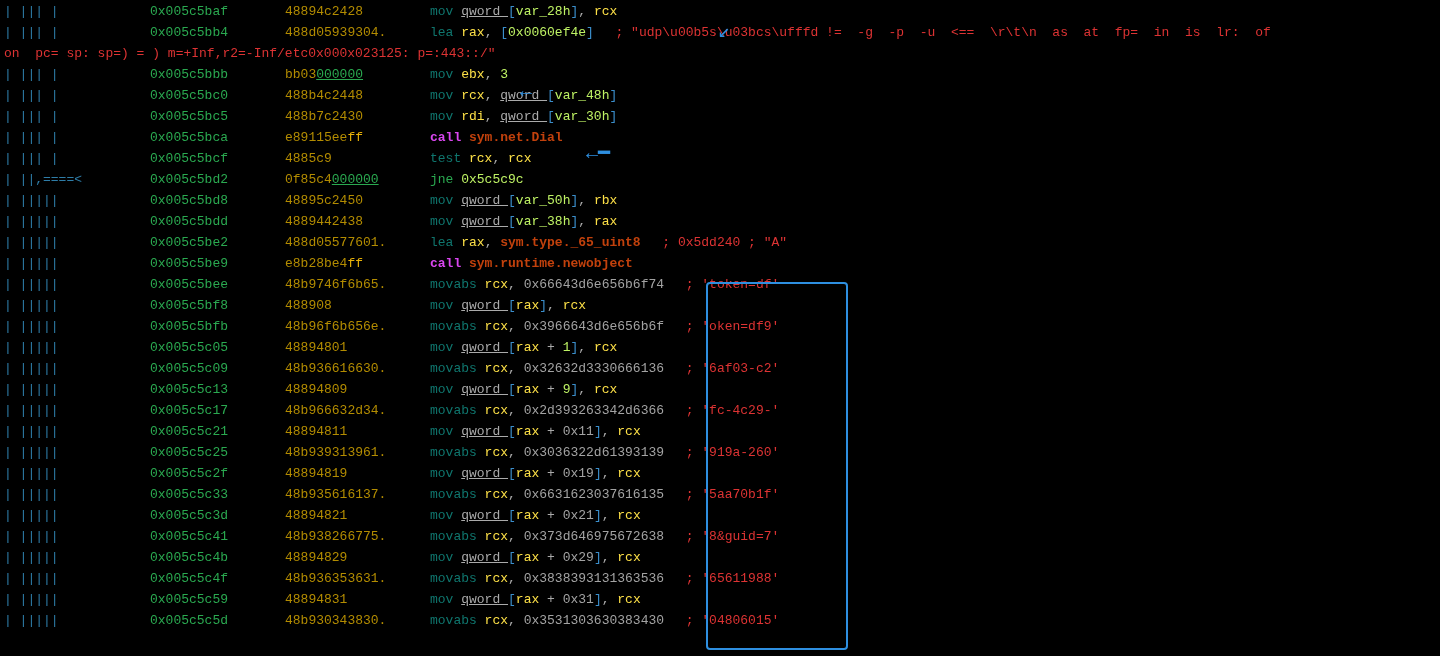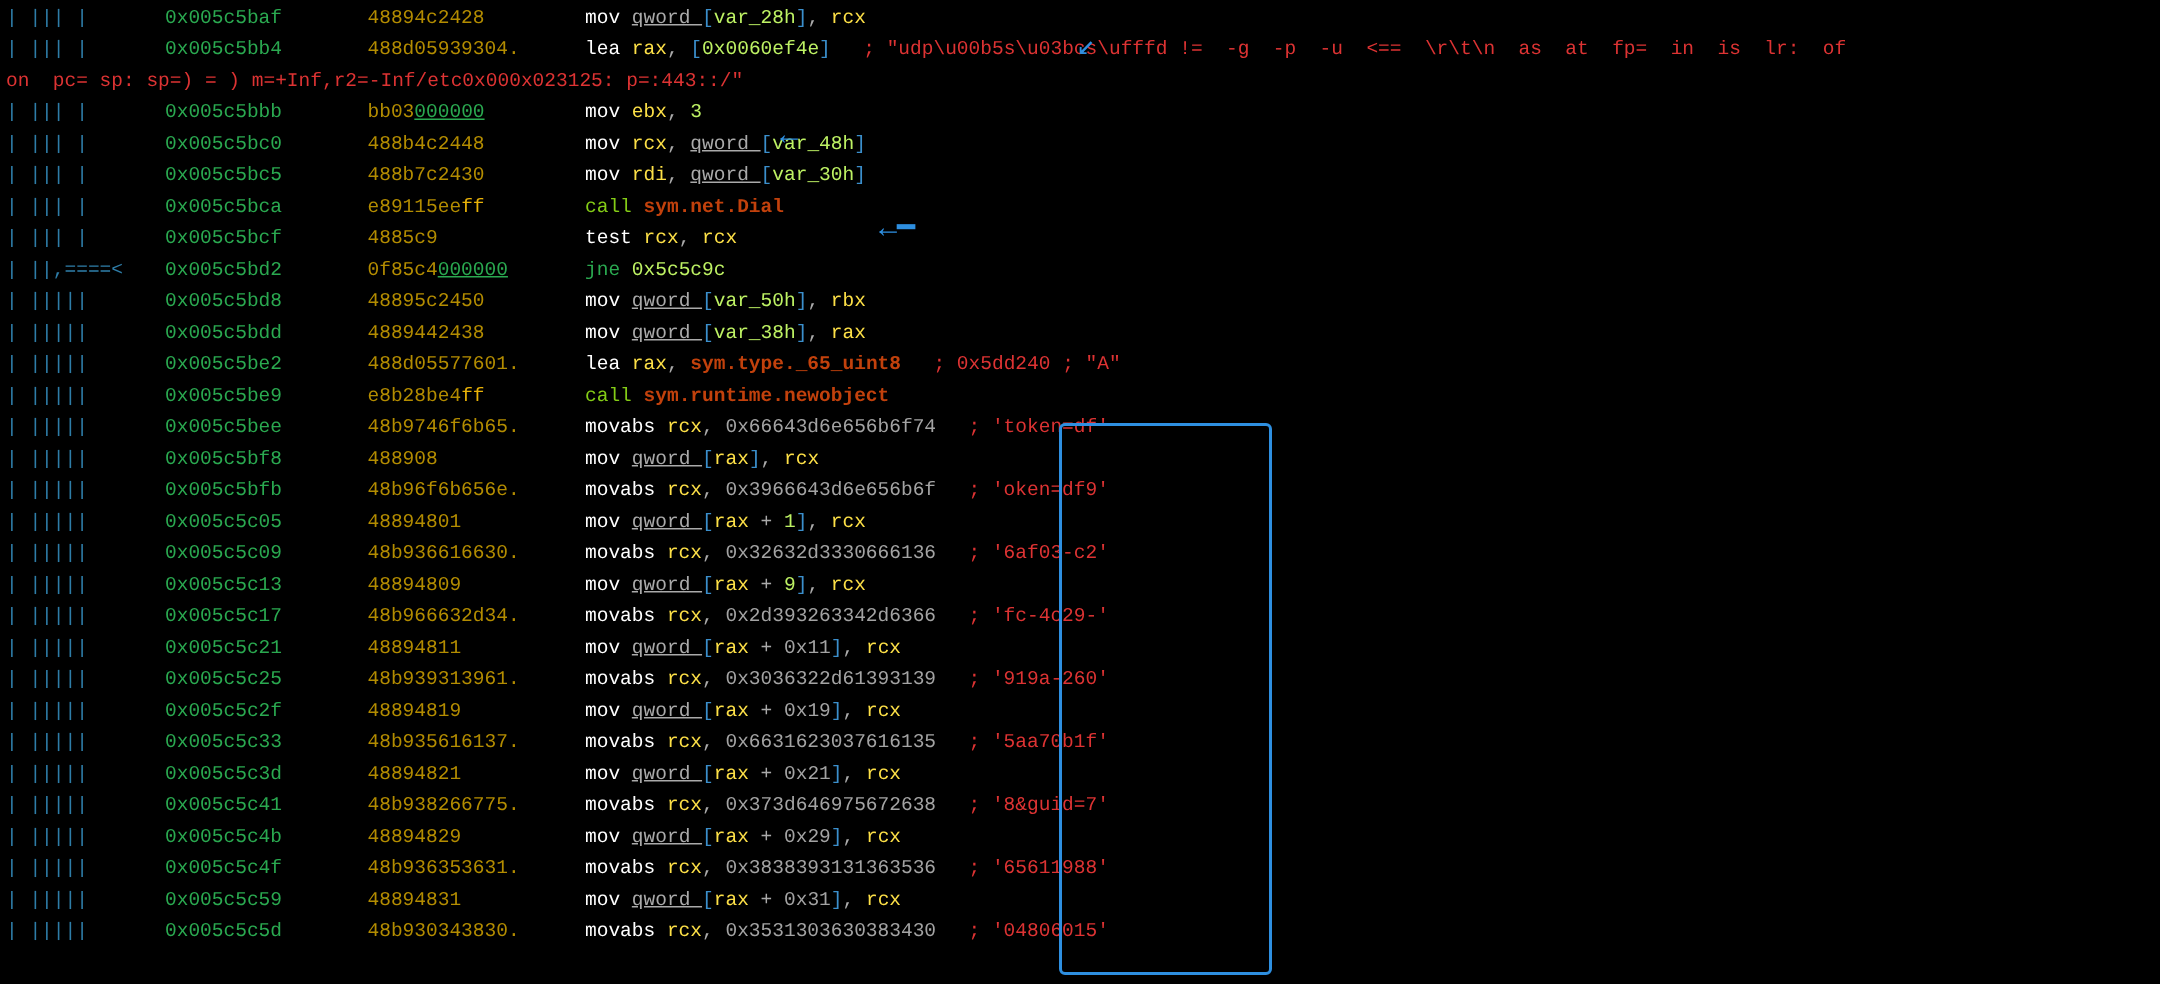--- a/index.html
+++ b/index.html
@@ -28,34 +28,34 @@
     flex-shrink: 0;
     display: flex;
     align-items: center;
     justify-content: flex-start;
     gap: 0;
     color: #2a5f7a;
     font-weight: normal;
     padding-left: 4px;
   }
   .bar { color:#2e7da8; }
-  .addr-col { width: 135px; flex-shrink:0; }
+  .addr-col { width: 135px; flex-shrink:0;margin-left:40px; }
   .addr { color: #2aa950; }
   .bytes-col { width: 145px; flex-shrink:0; }
   .by { color: #b38c00; }
   .by .ff { color: #eab308; }
   .by .hi { color: #2aa950; text-decoration: underline; }
   .mn-col { flex: 0 0 auto; }
   .mn { color: #aaa; }
-  .mn .op { color: #ffffff; }
+  .mn .op { color: #0f766e; }
   .mn .reg { color: #fde047; }
   .mn .ref { color: #bef264; }
   .mn .bracket { color: #3b8fcc; }
   .mn .ptr { color:#aaa;text-decoration:underline; }
-  .mn .call { color: #84cc16; font-weight: normal; }
+  .mn .call { color: #d946ef; font-weight: bold; }
   .mn .sym { color: #c2410c; font-weight:bold;text-align:center; }
   .mn .jmp { color: #2aa950; }
   .mn .hex { color: #a3a3a3; }
   .cmt { color: #d33; }
   .annobox {
     position: absolute;
     border: 2px solid #2e8fe0;
     border-radius: 4px;
     pointer-events: none;
   }

